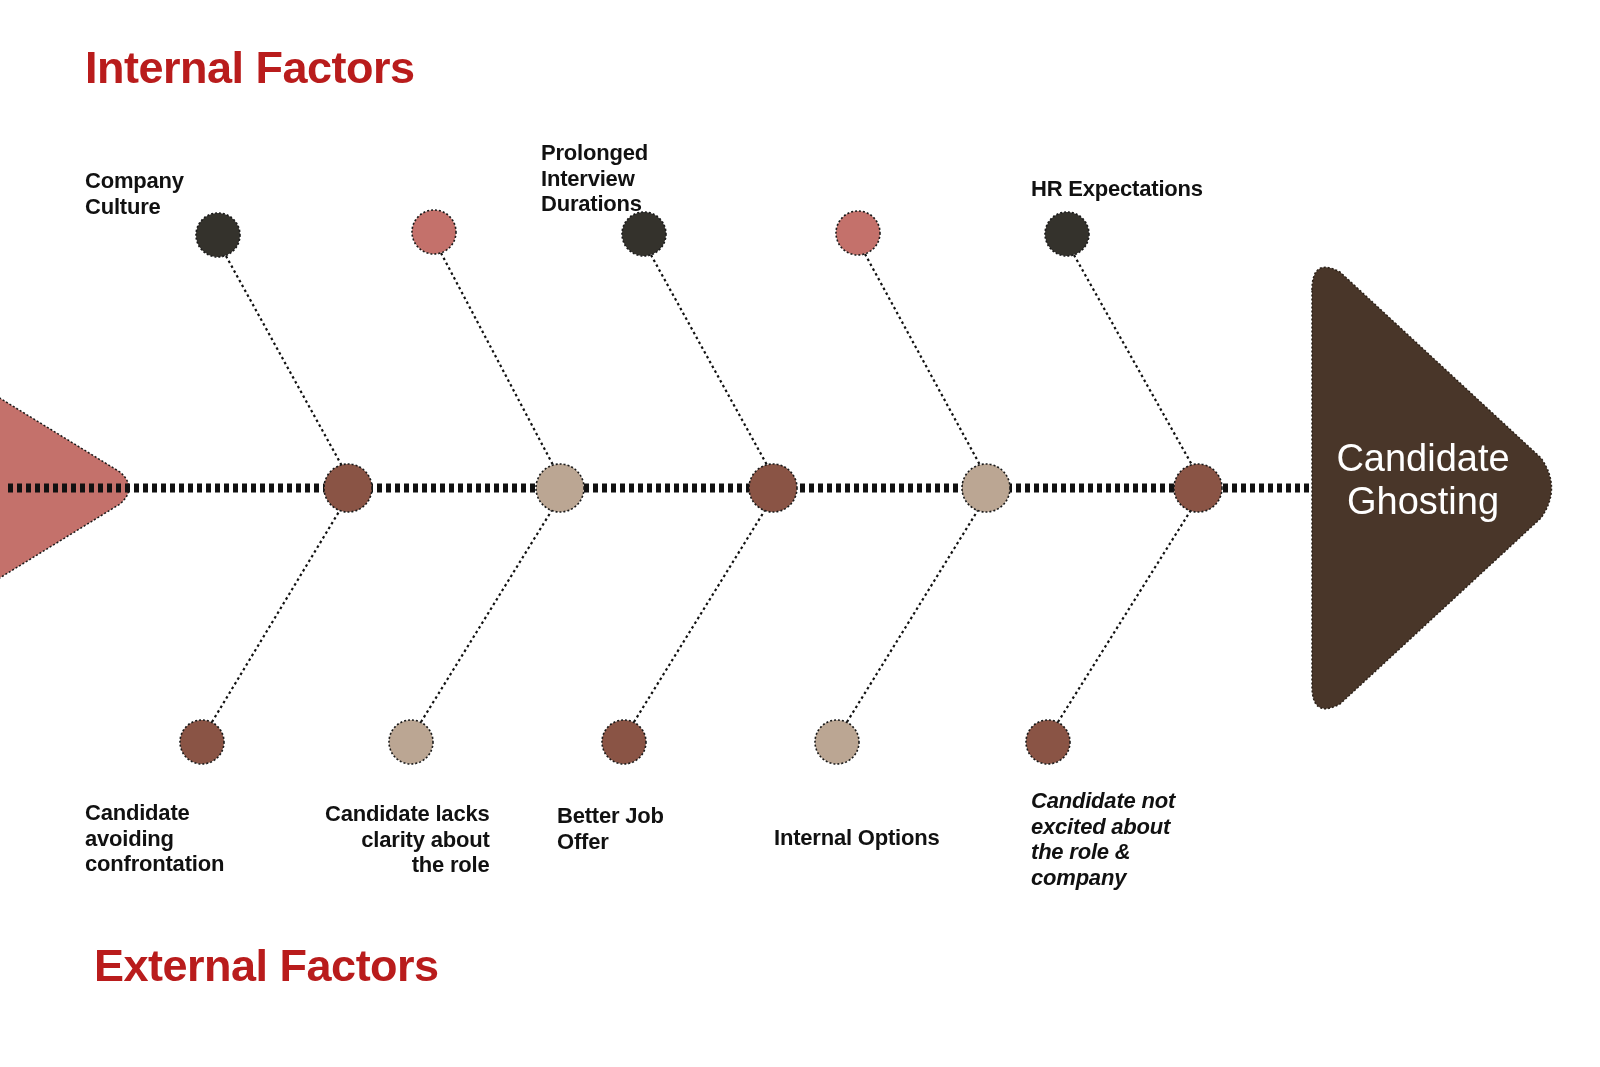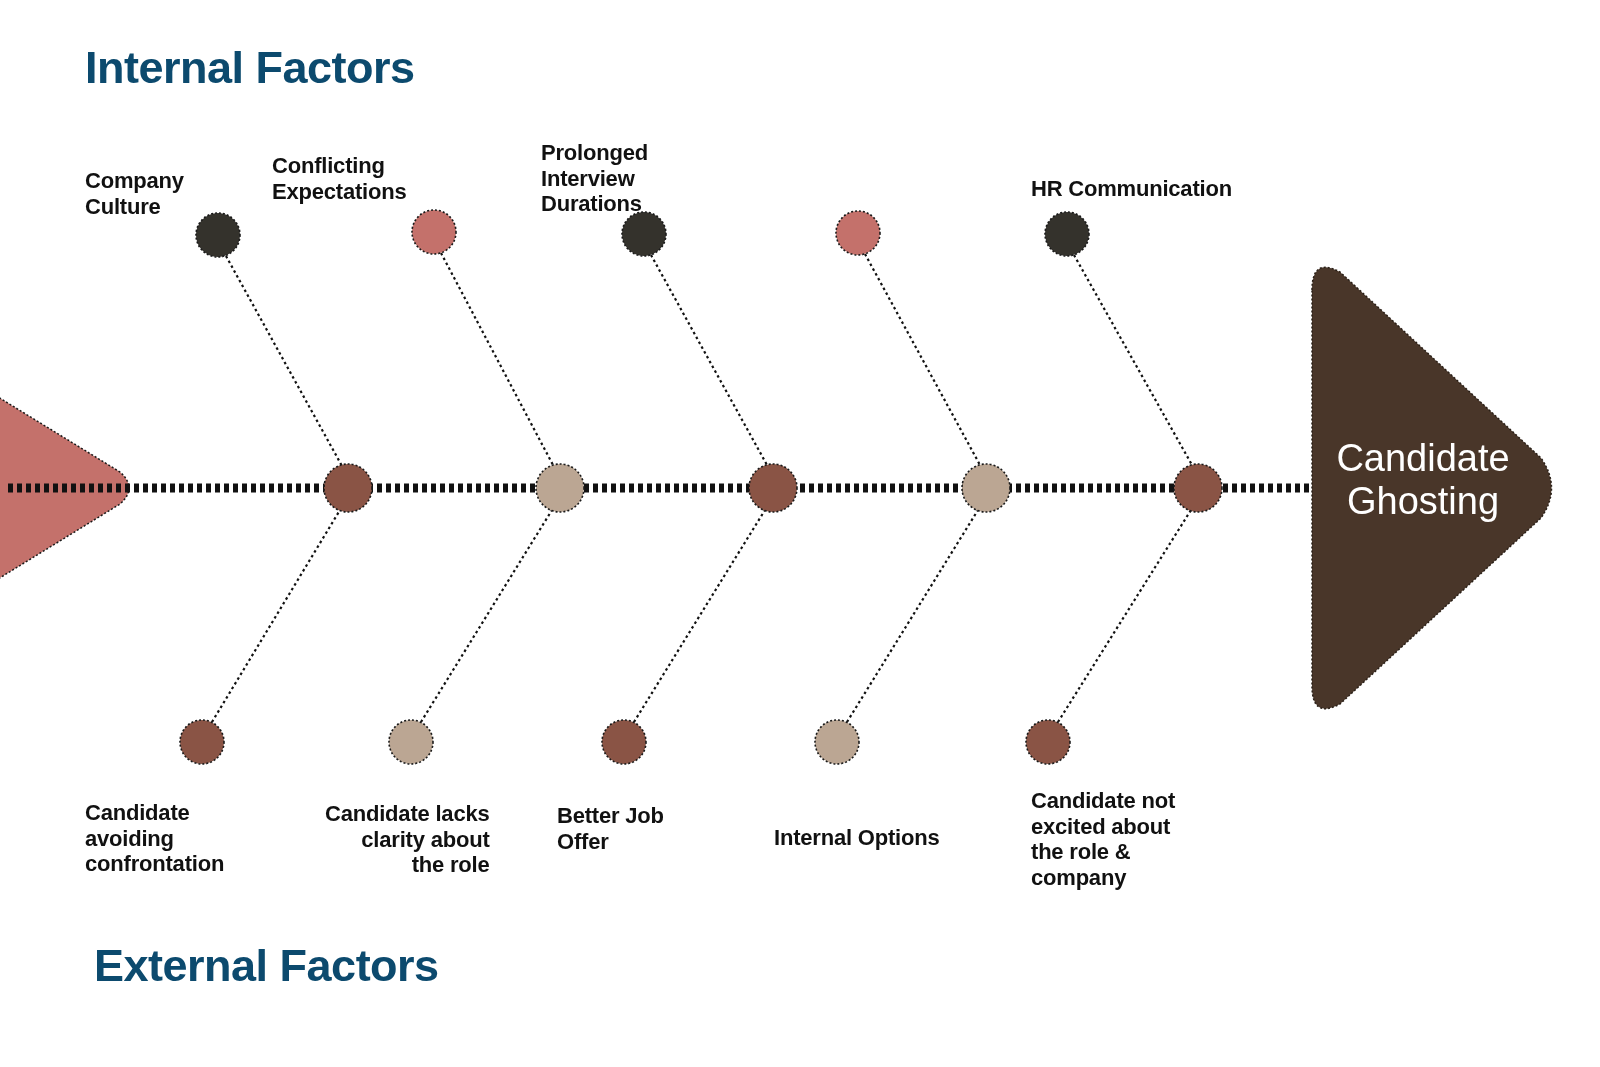--- a/index.html
+++ b/index.html
@@ -23,21 +23,21 @@
     top: 0;
     width: 1600px;
     height: 1067px;
   }
   .section-title {
     position: absolute;
     font-family: "Liberation Sans", sans-serif;
     font-weight: bold;
     font-size: 45px;
     letter-spacing: -0.5px;
-    color: #0c4a6e;
+    color: #b91c1c;
     white-space: nowrap;
   }
   #title-internal { left: 85px; top: 42px; }
   #title-external { left: 94px; top: 940px; }
 
   .cause-label {
     position: absolute;
     font-family: "Liberation Sans", sans-serif;
     font-weight: bold;
     font-size: 22px;
@@ -131,41 +131,39 @@
   <div class="section-title" id="title-internal">Internal Factors</div>
 
   <div class="section-title" id="title-external">External Factors</div>
 
   <div id="head-label">Candidate
 Ghosting</div>
 
   <div class="cause-label top" style="left:85px; top:168px;">Company
 Culture</div>
 
-  <div class="cause-label top" style="left:272px; top:153px;">Conflicting
-Expectations</div>
 
   <div class="cause-label top" style="left:521px; top:140px;margin-left:20px;">Prolonged
 Interview
 Durations</div>
 
 
-  <div class="cause-label top" style="left:1031px; top:176px;">HR Communication</div>
+  <div class="cause-label top" style="left:1031px; top:176px;">HR Expectations</div>
 
   <div class="cause-label bottom" style="left:85px; top:800px;">Candidate
 avoiding
 confrontation</div>
 
   <div class="cause-label bottom" style="left:325px; top:801px;text-align:right;">Candidate lacks
 clarity about
 the role</div>
 
   <div class="cause-label bottom" style="left:557px; top:803px;">Better Job
 Offer</div>
 
   <div class="cause-label bottom" style="left:774px; top:825px;">Internal Options</div>
 
-  <div class="cause-label bottom" style="left:1031px; top:788px;">Candidate not
+  <div class="cause-label bottom" style="left:1031px; top:788px;font-style:italic;">Candidate not
 excited about
 the role &amp;
 company</div>
 
 </div>
 
 </body></html>

